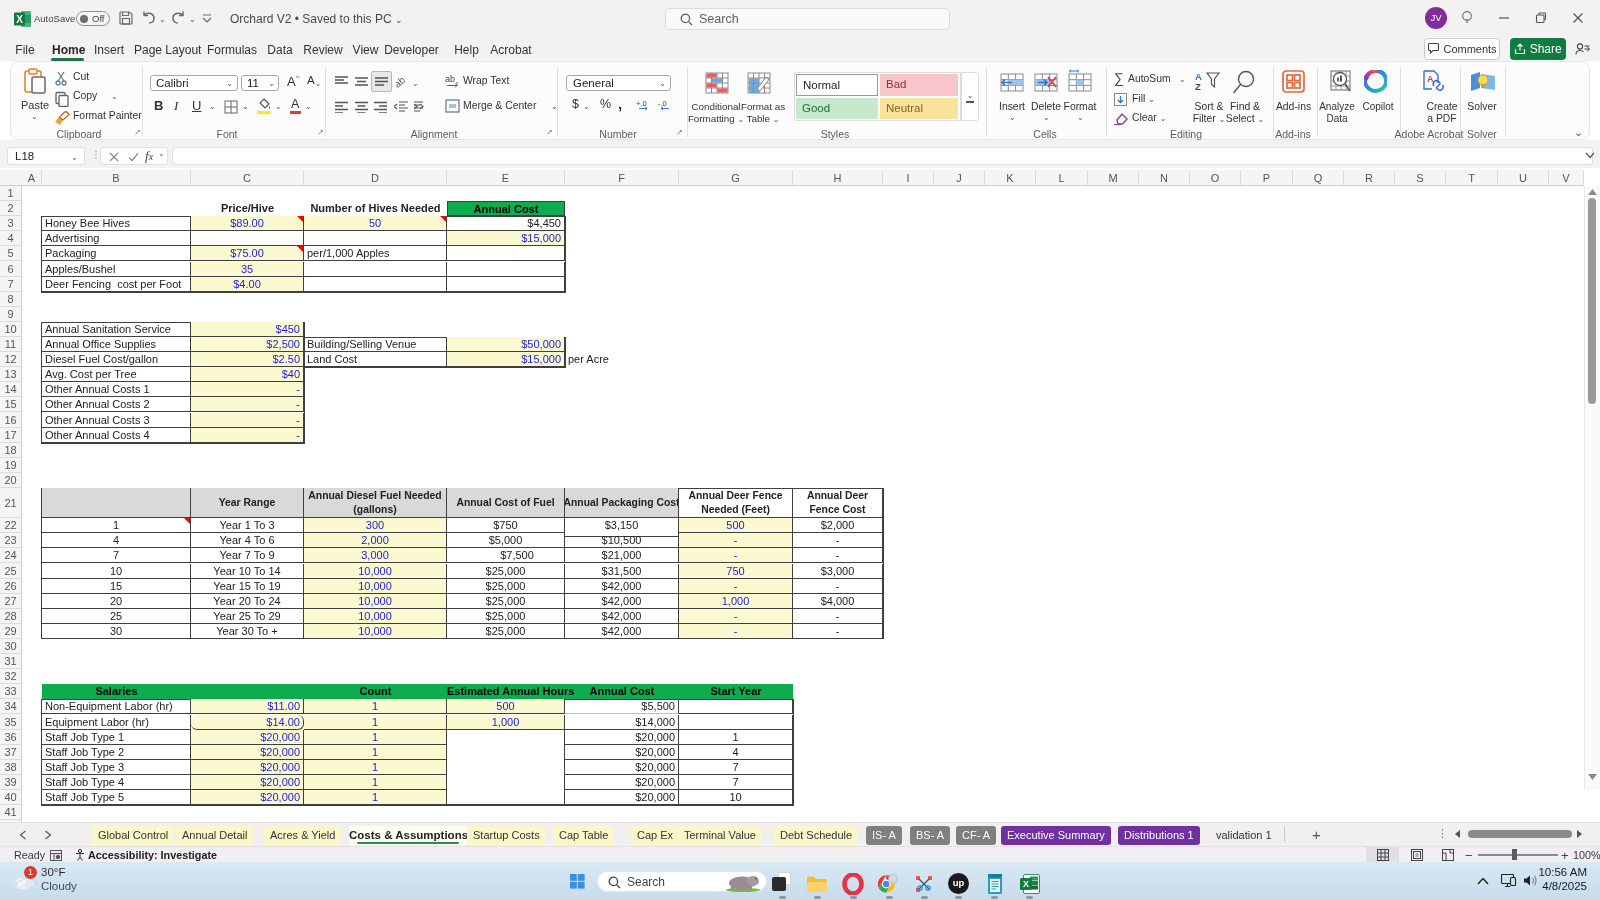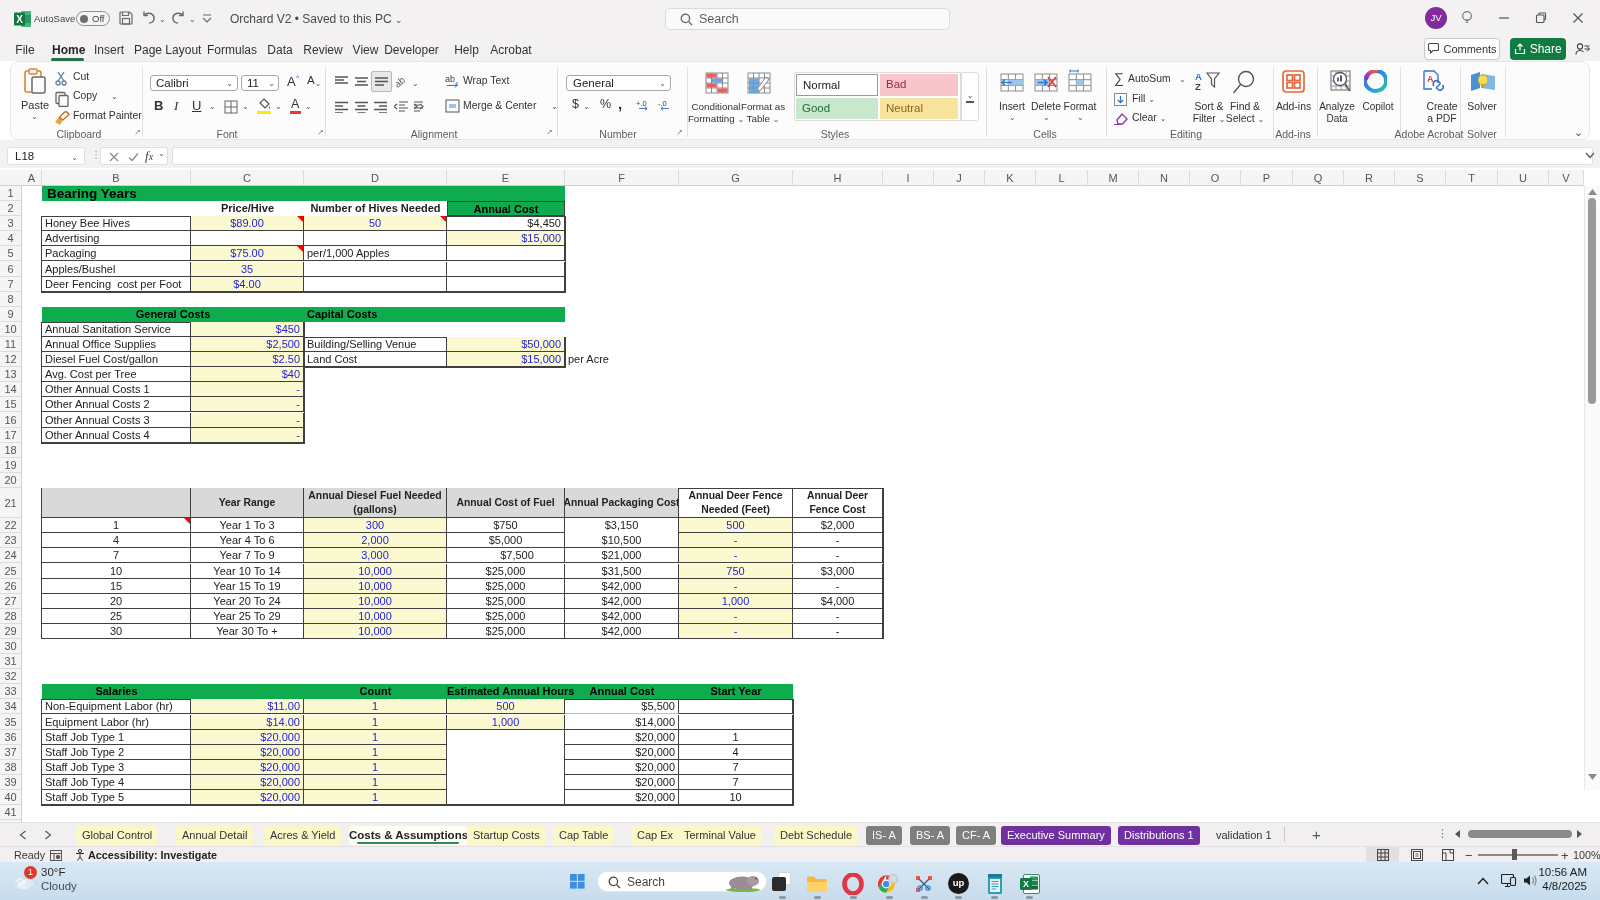--- a/index.html
+++ b/index.html
@@ -479,21 +479,20 @@
 <div class="rhn" style="top:498.3px;height:15.1px;line-height:15px">33</div>
 <div class="rhn" style="top:513.4px;height:15.1px;line-height:15px">34</div>
 <div class="rhn" style="top:528.5px;height:15.1px;line-height:15px">35</div>
 <div class="rhn" style="top:543.6px;height:15.1px;line-height:15px">36</div>
 <div class="rhn" style="top:558.7px;height:15.1px;line-height:15px">37</div>
 <div class="rhn" style="top:573.8px;height:15.1px;line-height:15px">38</div>
 <div class="rhn" style="top:588.9px;height:15.1px;line-height:15px">39</div>
 <div class="rhn" style="top:604.0px;height:15.1px;line-height:15px">40</div>
 <div class="rhn" style="top:619.1px;height:15.1px;line-height:15px">41</div>
       </div>
-<div class="gc greenbar" style="left:42px;top:18px;width:523px;height:15.1px;font-size:13.5px;font-weight:bold;padding-left:5px;line-height:15px">Bearing Years</div>
 <div class="gc bold ctr" style="left:191px;top:33.1px;width:113px;height:15.1px;">Price/Hive</div>
 <div class="gc bold ctr" style="left:304px;top:33.1px;width:143px;height:15.1px;">Number of Hives Needed</div>
 <div class="gc bold ctr greenbar" style="left:447px;top:33.1px;width:118px;height:15.1px;border:1px solid #404040;">Annual Cost</div>
 <div class="abs" style="left:41px;top:48.2px;width:525px;height:76.5px;border:1px solid #404040"></div>
 <div class="gc " style="left:42px;top:48.2px;width:149px;height:15.1px;border-right:1px solid #404040;border-bottom:1px solid #404040;">Honey Bee Hives</div>
 <div class="gc yel ctr bl" style="left:191px;top:48.2px;width:113px;height:15.1px;border-right:1px solid #404040;border-bottom:1px solid #404040;">$89.00</div>
 <div class="redtri" style="left:297px;top:48.2px"></div>
 <div class="gc yel ctr bl" style="left:304px;top:48.2px;width:143px;height:15.1px;border-right:1px solid #404040;border-bottom:1px solid #404040;">50</div>
 <div class="redtri" style="left:440px;top:48.2px"></div>
 <div class="gc rt" style="left:447px;top:48.2px;width:118px;height:15.1px;border-right:1px solid #404040;border-bottom:1px solid #404040;">$4,450</div>
@@ -507,24 +506,20 @@
 <div class="gc " style="left:304px;top:78.4px;width:143px;height:15.1px;border-right:1px solid #404040;border-bottom:1px solid #404040;">per/1,000 Apples</div>
 <div class="gc " style="left:447px;top:78.4px;width:118px;height:15.1px;border-right:1px solid #404040;border-bottom:1px solid #404040;"></div>
 <div class="gc " style="left:42px;top:93.5px;width:149px;height:15.1px;border-right:1px solid #404040;border-bottom:1px solid #404040;">Apples/Bushel</div>
 <div class="gc yel ctr bl" style="left:191px;top:93.5px;width:113px;height:15.1px;border-right:1px solid #404040;border-bottom:1px solid #404040;">35</div>
 <div class="gc " style="left:304px;top:93.5px;width:143px;height:15.1px;border-right:1px solid #404040;border-bottom:1px solid #404040;"></div>
 <div class="gc " style="left:447px;top:93.5px;width:118px;height:15.1px;border-right:1px solid #404040;border-bottom:1px solid #404040;"></div>
 <div class="gc " style="left:42px;top:108.6px;width:149px;height:15.1px;border-right:1px solid #404040;border-bottom:1px solid #404040;">Deer Fencing&nbsp; cost per Foot</div>
 <div class="gc yel ctr bl" style="left:191px;top:108.6px;width:113px;height:15.1px;border-right:1px solid #404040;border-bottom:1px solid #404040;">$4.00</div>
 <div class="gc " style="left:304px;top:108.6px;width:143px;height:15.1px;border-right:1px solid #404040;border-bottom:1px solid #404040;"></div>
 <div class="gc " style="left:447px;top:108.6px;width:118px;height:15.1px;border-right:1px solid #404040;border-bottom:1px solid #404040;"></div>
-<div class="gc greenbar" style="left:42px;top:138.8px;width:523px;height:15.1px">
-        <span class="abs bold" style="left:0;width:262px;text-align:center">General Costs</span>
-        <span class="abs bold" style="left:265px">Capital Costs</span>
-      </div>
 <div class="abs" style="left:41px;top:153.9px;width:264px;height:121.9px;border:1px solid #404040"></div>
 <div class="gc " style="left:42px;top:153.9px;width:149px;height:15.1px;border-right:1px solid #404040;border-bottom:1px solid #404040;">Annual Sanitation Service</div>
 <div class="gc yel rt bl" style="left:191px;top:153.9px;width:113px;height:15.1px;border-right:1px solid #404040;border-bottom:1px solid #404040;">$450</div>
 <div class="gc " style="left:42px;top:169.0px;width:149px;height:15.1px;border-right:1px solid #404040;border-bottom:1px solid #404040;">Annual Office Supplies</div>
 <div class="gc yel rt bl" style="left:191px;top:169.0px;width:113px;height:15.1px;border-right:1px solid #404040;border-bottom:1px solid #404040;">$2,500</div>
 <div class="gc " style="left:42px;top:184.1px;width:149px;height:15.1px;border-right:1px solid #404040;border-bottom:1px solid #404040;">Diesel Fuel Cost/gallon</div>
 <div class="gc yel rt bl" style="left:191px;top:184.1px;width:113px;height:15.1px;border-right:1px solid #404040;border-bottom:1px solid #404040;">$2.50</div>
 <div class="gc " style="left:42px;top:199.2px;width:149px;height:15.1px;border-right:1px solid #404040;border-bottom:1px solid #404040;">Avg. Cost per Tree</div>
 <div class="gc yel rt bl" style="left:191px;top:199.2px;width:113px;height:15.1px;border-right:1px solid #404040;border-bottom:1px solid #404040;">$40</div>
 <div class="gc " style="left:42px;top:214.3px;width:149px;height:15.1px;border-right:1px solid #404040;border-bottom:1px solid #404040;">Other Annual Costs 1</div>
@@ -547,21 +542,21 @@
 <div class="gc bold ctr gray" style="left:304px;top:320.0px;width:143px;height:30.2px;border-right:1px solid #404040;border-bottom:1px solid #404040;display:flex;align-items:center;justify-content:center;line-height:13.5px;font-size:10.4px;">Annual Diesel Fuel Needed<br>(gallons)</div>
 <div class="gc bold ctr gray" style="left:447px;top:320.0px;width:118px;height:30.2px;border-right:1px solid #404040;border-bottom:1px solid #404040;display:flex;align-items:center;justify-content:center;line-height:13.5px;font-size:10.4px;">Annual Cost of Fuel</div>
 <div class="gc bold ctr gray" style="left:565px;top:320.0px;width:114px;height:30.2px;border-right:1px solid #404040;border-bottom:1px solid #404040;display:flex;align-items:center;justify-content:center;line-height:13.5px;font-size:10.4px;">Annual Packaging Cost</div>
 <div class="gc bold ctr " style="left:679px;top:320.0px;width:114px;height:30.2px;border-right:1px solid #404040;border-bottom:1px solid #404040;display:flex;align-items:center;justify-content:center;line-height:13.5px;font-size:10.4px;text-align:center;">Annual Deer Fence<br>Needed (Feet)</div>
 <div class="gc bold ctr " style="left:793px;top:320.0px;width:90px;height:30.2px;border-right:1px solid #404040;border-bottom:1px solid #404040;display:flex;align-items:center;justify-content:center;line-height:13.5px;font-size:10.4px;">Annual Deer<br>Fence Cost</div>
 <div class="gc ctr" style="left:42px;top:350.2px;width:149px;height:15.1px;border-right:1px solid #404040;border-bottom:1px solid #404040;">1</div>
 <div class="redtri" style="left:184px;top:350.2px"></div>
 <div class="gc ctr" style="left:191px;top:350.2px;width:113px;height:15.1px;border-right:1px solid #404040;border-bottom:1px solid #404040;">Year 1 To 3</div>
 <div class="gc yel ctr bl" style="left:304px;top:350.2px;width:143px;height:15.1px;border-right:1px solid #404040;border-bottom:1px solid #404040;">300</div>
 <div class="gc ctr" style="left:447px;top:350.2px;width:118px;height:15.1px;border-right:1px solid #404040;border-bottom:1px solid #404040;">$750</div>
-<div class="gc ctr" style="left:565px;top:350.2px;width:114px;height:30px;border-right:1px solid #404040;border-bottom:1px solid #404040;">$3,150</div>
+<div class="gc ctr" style="left:565px;top:350.2px;width:114px;height:19px;border-right:1px solid #404040;border-bottom:1px solid #404040;">$3,150</div>
 <div class="gc yel ctr bl" style="left:679px;top:350.2px;width:114px;height:15.1px;border-right:1px solid #404040;border-bottom:1px solid #404040;">500</div>
 <div class="gc ctr" style="left:793px;top:350.2px;width:90px;height:15.1px;border-right:1px solid #404040;border-bottom:1px solid #404040;">$2,000</div>
 <div class="gc ctr" style="left:42px;top:365.3px;width:149px;height:15.1px;border-right:1px solid #404040;border-bottom:1px solid #404040;">4</div>
 <div class="gc ctr" style="left:191px;top:365.3px;width:113px;height:15.1px;border-right:1px solid #404040;border-bottom:1px solid #404040;">Year 4 To 6</div>
 <div class="gc yel ctr bl" style="left:304px;top:365.3px;width:143px;height:15.1px;border-right:1px solid #404040;border-bottom:1px solid #404040;">2,000</div>
 <div class="gc ctr" style="left:447px;top:365.3px;width:118px;height:15.1px;border-right:1px solid #404040;border-bottom:1px solid #404040;">$5,000</div>
 <div class="gc ctr" style="left:565px;top:365.3px;width:114px;height:15.1px;border-right:1px solid #404040;border-bottom:1px solid #404040;">$10,500</div>
 <div class="gc yel ctr bl" style="left:679px;top:365.3px;width:114px;height:15.1px;border-right:1px solid #404040;border-bottom:1px solid #404040;">-</div>
 <div class="gc ctr" style="left:793px;top:365.3px;width:90px;height:15.1px;border-right:1px solid #404040;border-bottom:1px solid #404040;">-</div>
 <div class="gc ctr" style="left:42px;top:380.4px;width:149px;height:15.1px;border-right:1px solid #404040;border-bottom:1px solid #404040;">7</div>
@@ -614,21 +609,21 @@
         <span class="abs bold ctr" style="left:637px;width:114px">Start Year</span>
       </div>
 <div class="abs" style="left:41px;top:531.4px;width:753px;height:106.7px;border:1px solid #404040"></div>
 <div class="gc " style="left:42px;top:531.4px;width:149px;height:15.1px;border-right:1px solid #404040;border-bottom:1px solid #404040;">Non-Equipment Labor (hr)</div>
 <div class="gc yel rt bl" style="left:191px;top:531.4px;width:113px;height:15.1px;border-right:1px solid #404040;border-bottom:1px solid #404040;">$11.00</div>
 <div class="gc yel ctr bl" style="left:304px;top:531.4px;width:143px;height:15.1px;border-right:1px solid #404040;border-bottom:1px solid #404040;">1</div>
 <div class="gc yel ctr bl" style="left:447px;top:531.4px;width:118px;height:15.1px;border-right:1px solid #404040;border-bottom:1px solid #404040;">500</div>
 <div class="gc rt" style="left:565px;top:531.4px;width:114px;height:15.1px;border-right:1px solid #404040;border-bottom:1px solid #fca5a5;">$5,500</div>
 <div class="gc ctr" style="left:679px;top:531.4px;width:114px;height:15.1px;border-right:1px solid #404040;border-bottom:1px solid #404040;"></div>
 <div class="gc " style="left:42px;top:546.5px;width:149px;height:15.1px;border-right:1px solid #404040;border-bottom:1px solid #404040;">Equipment Labor (hr)</div>
-<div class="gc yel rt bl" style="left:191px;top:546.5px;width:113px;height:15.1px;border-right:1px solid #404040;border-bottom:1px solid #404040;">$14.00</div>
+<div class="gc yel rt bl" style="left:191px;top:546.5px;width:113px;height:15.1px;border-right:1px solid #404040;border-bottom:1px solid #404040;border-radius:6px;">$14.00</div>
 <div class="gc yel ctr bl" style="left:304px;top:546.5px;width:143px;height:15.1px;border-right:1px solid #404040;border-bottom:1px solid #404040;">1</div>
 <div class="gc yel ctr bl" style="left:447px;top:546.5px;width:118px;height:15.1px;border-right:1px solid #404040;border-bottom:1px solid #404040;">1,000</div>
 <div class="gc rt" style="left:565px;top:546.5px;width:114px;height:15.1px;border-right:1px solid #404040;border-bottom:1px solid #404040;">$14,000</div>
 <div class="gc ctr" style="left:679px;top:546.5px;width:114px;height:15.1px;border-right:1px solid #404040;border-bottom:1px solid #404040;"></div>
 <div class="gc " style="left:42px;top:561.6px;width:149px;height:15.1px;border-right:1px solid #404040;border-bottom:1px solid #404040;">Staff Job Type 1</div>
 <div class="gc yel rt bl" style="left:191px;top:561.6px;width:113px;height:15.1px;border-right:1px solid #404040;border-bottom:1px solid #404040;">$20,000</div>
 <div class="gc yel ctr bl" style="left:304px;top:561.6px;width:143px;height:15.1px;border-right:1px solid #404040;border-bottom:1px solid #404040;">1</div>
 <div class="gc rt" style="left:565px;top:561.6px;width:114px;height:15.1px;border-right:1px solid #404040;border-bottom:1px solid #404040;">$20,000</div>
 <div class="gc ctr" style="left:679px;top:561.6px;width:114px;height:15.1px;border-right:1px solid #404040;border-bottom:1px solid #404040;">1</div>
 <div class="gc " style="left:42px;top:576.7px;width:149px;height:15.1px;border-right:1px solid #404040;border-bottom:1px solid #404040;">Staff Job Type 2</div>
@@ -661,21 +656,21 @@
         <path d="M0 0 L4.5 6 L9 0 Z" fill="#8a8a8a"></path>
       </svg>
 </div>
 <div id="sheettabs">
   <svg class="abs" style="left:19px;top:7px" width="8" height="10" viewBox="0 0 8 10" fill="none" stroke="#555" stroke-width="1.2">
         <path d="M6.5 1 L1.5 5 L6.5 9"></path>
       </svg>
   <svg class="abs" style="left:44px;top:7px" width="8" height="10" viewBox="0 0 8 10" fill="none" stroke="#555" stroke-width="1.2">
         <path d="M1.5 1 L6.5 5 L1.5 9"></path>
       </svg>
-  <div class="stab y" style="left:76px">Global Control</div>
+  <div class="stab y" style="left:92px">Global Control</div>
   <div class="stab y" style="left:176px">Annual Detail</div>
   <div class="stab y" style="left:264px">Acres &amp; Yield</div>
   <div class="stab" style="left:349px;width:118px;padding:0;text-align:center;background:#fdfdf2;font-weight:bold;color:#222;font-size:11.5px">Costs &amp; Assumptions<div class="abs" style="left:8px;right:8px;bottom:1px;height:2.5px;background:#2e8b57;border-radius:1px"></div></div>
   <div class="stab y" style="left:467px">Startup Costs</div>
   <div class="stab y" style="left:553px">Cap Table</div>
   <div class="stab y" style="left:631px">Cap Ex</div>
   <div class="stab y" style="left:678px">Terminal Value</div>
   <div class="stab y" style="left:774px">Debt Schedule</div>
   <div class="stab g" style="left:866px">IS- A</div>
   <div class="stab g" style="left:910px">BS- A</div>

